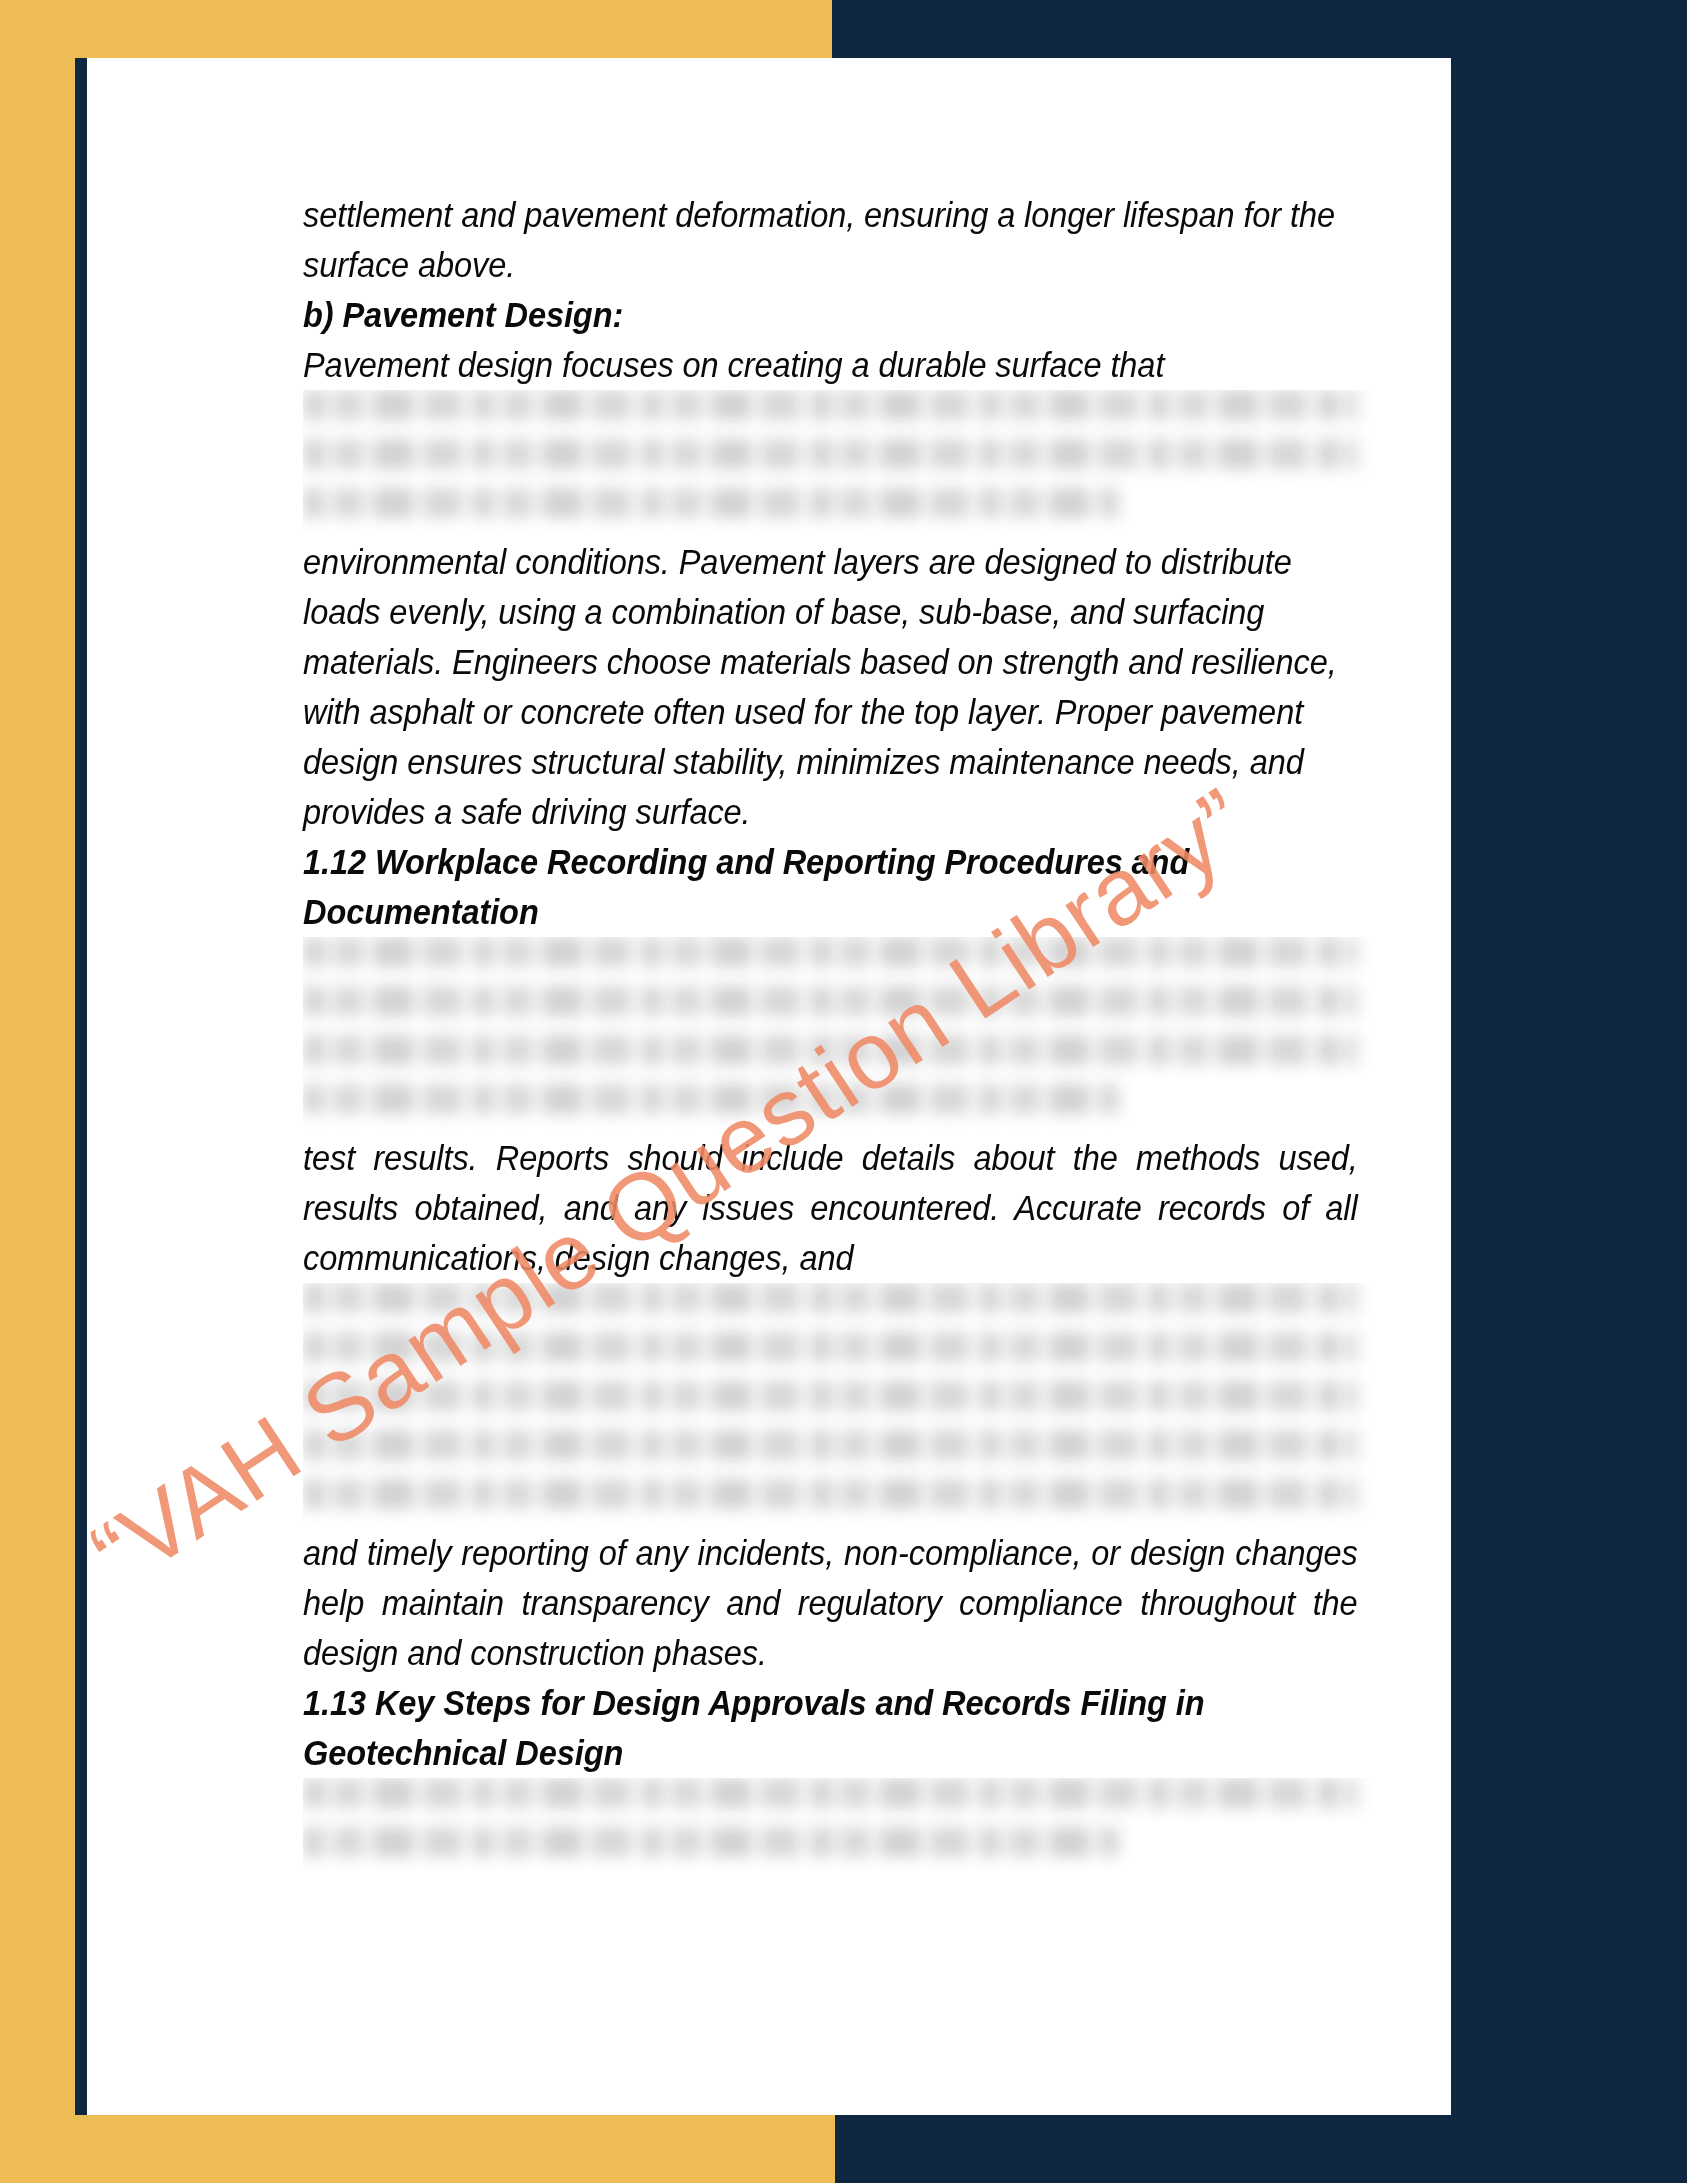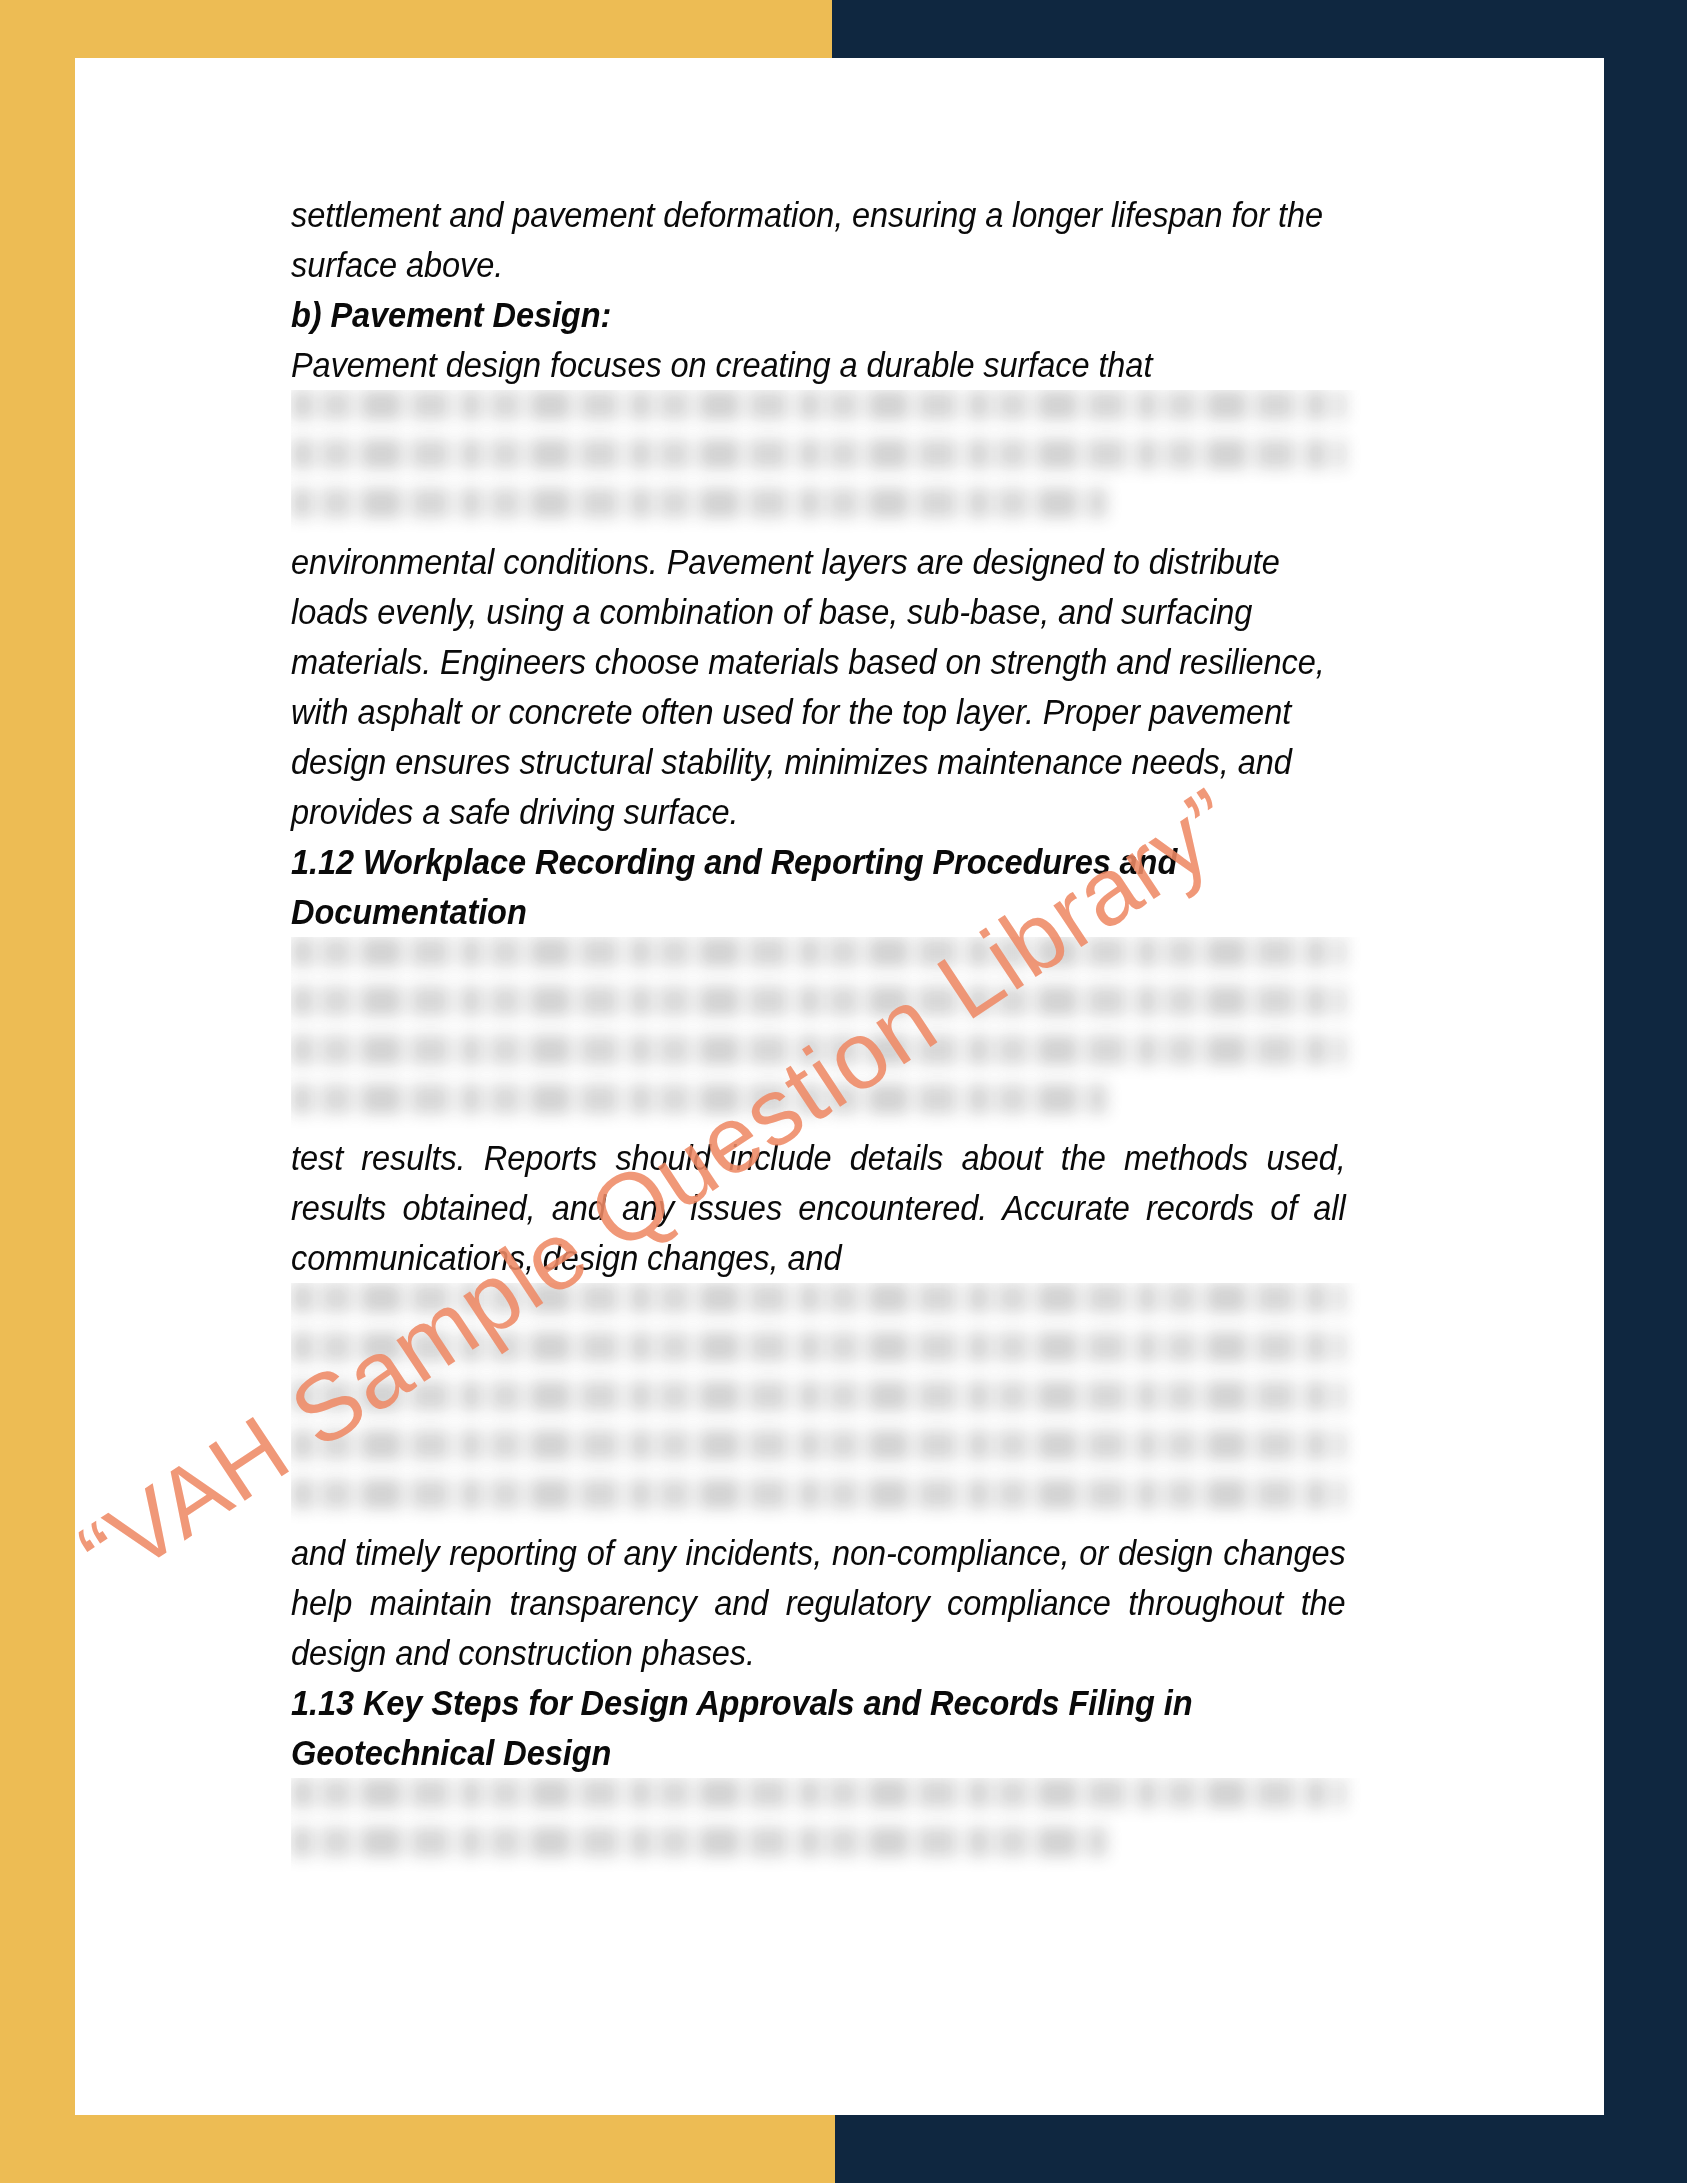--- a/index.html
+++ b/index.html
@@ -29,22 +29,22 @@
     background:#0f2740;
   }
   #bg-navy-bottom{
     position:absolute;left:835px;top:2115px;width:852px;height:68px;
     background:#0f2740;
   }
 
   
   #page-sheet{
     position:absolute;
-    left:75px;top:58px;
-    width:1529px;height:2057px;
+    left:87px;top:58px;
+    width:1364px;height:2057px;
     background:#ffffff;
     overflow:hidden;
   }
 
   
   #text-column{
     position:absolute;
     left:216px;      
     top:132px;
     width:1134px;

